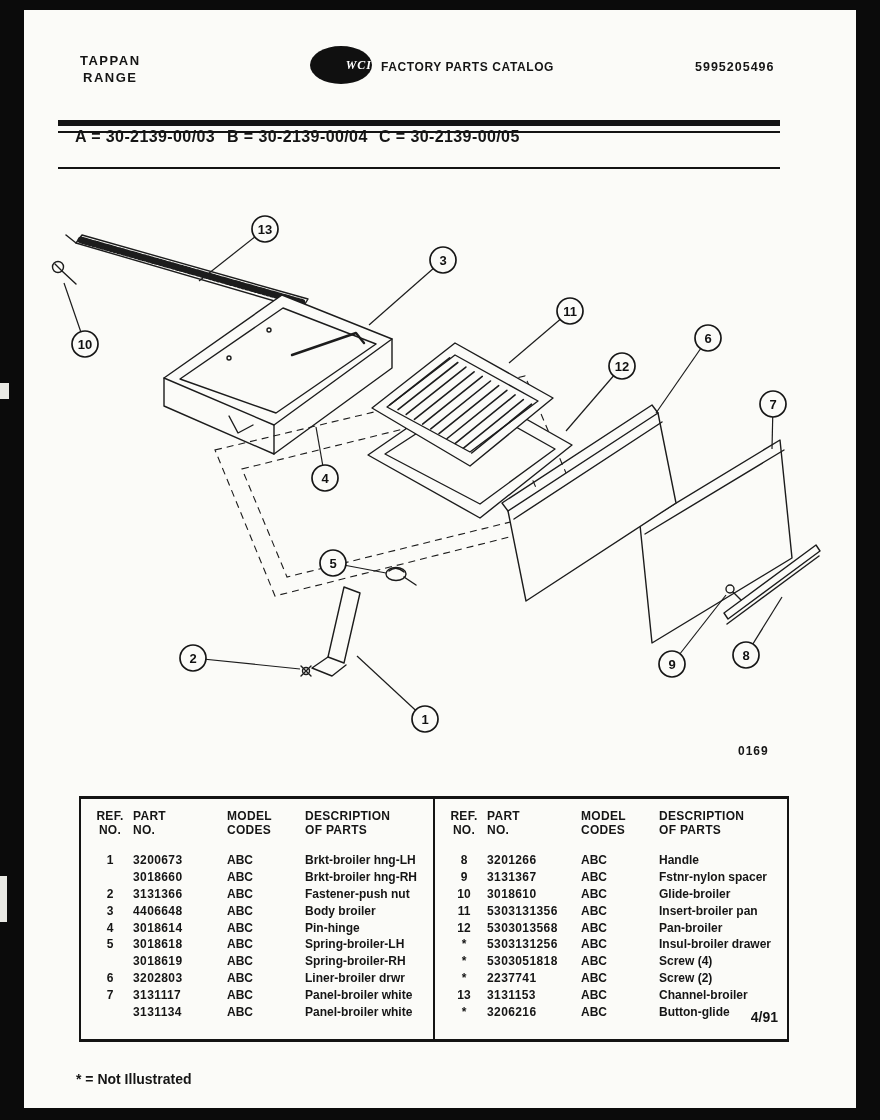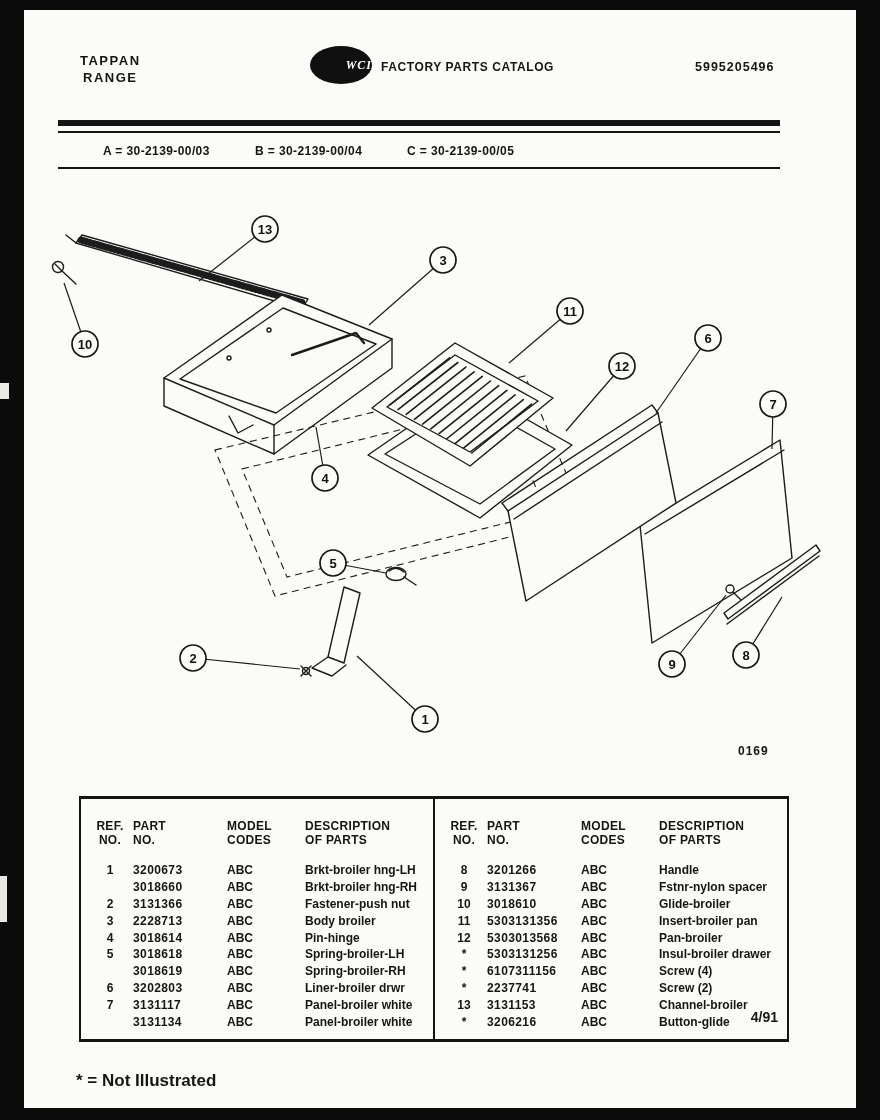--- a/index.html
+++ b/index.html
@@ -12,50 +12,50 @@
   
   .brand { position:absolute; left:56px; top:42px; font-size:13px; font-weight:700; letter-spacing:1.5px; line-height:17px;text-align:center; }
   .logo { position:absolute; left:286px; top:36px; width:62px; height:38px; background:#101010; border-radius:50%;
           display:flex; align-items:center; justify-content:flex-end; color:#ffffff;
           font-family:"Liberation Serif","DejaVu Serif",serif; font-style:italic; font-weight:700; font-size:12px; letter-spacing:1px; }
   .cat-title { position:absolute; left:357px; top:50px; font-size:12px; font-weight:700; letter-spacing:0.6px; }
   .pubnum { position:absolute; left:671px; top:50px; font-size:12.5px; font-weight:700; letter-spacing:1px; }
 
   .rule-thick { position:absolute; left:34px; top:110px; width:722px; height:6px; background:#141414; }
   .rule-thin1 { position:absolute; left:34px; top:121px; width:722px; height:2px; background:#141414; }
-  .codes-row { position:absolute; left:51px; top:134px; font-size:12px; font-weight:700; letter-spacing:0.4px; white-space:nowrap;margin-left:28px; }
+  .codes-row { position:absolute; left:51px; top:118px; font-size:16px; font-weight:700; letter-spacing:0.4px; white-space:nowrap; }
   .codes-row span { display:inline-block; width:152px; }
   .rule-thin2 { position:absolute; left:34px; top:157px; width:722px; height:2px; background:#141414; }
 
   
   #diagram-svg { position:absolute; left:0; top:163px; }
   .art path, .art line, .art circle, .art ellipse { fill:none; stroke:#1c1c1c; stroke-width:1.4; stroke-linejoin:round; stroke-linecap:round; }
   .art .fillw { fill:#fbfbf8; }
   .art .hatch { stroke-width:7; stroke-dasharray:1.6 2.7; }
   .dashed path { fill:none; stroke:#1c1c1c; stroke-width:1.1; stroke-dasharray:7 5; }
   #pan-slots line { stroke:#1c1c1c; stroke-width:1.6; }
   #callout-leaders line { stroke:#1c1c1c; stroke-width:1.2; }
   #callout-balloons circle { fill:#fbfbf8; stroke:#161616; stroke-width:1.7; }
   #callout-balloons text { font-family:"Liberation Sans","DejaVu Sans",sans-serif; font-size:13px; font-weight:700; fill:#111; text-anchor:middle; }
   .fig-num { font-family:"Liberation Sans","DejaVu Sans",sans-serif; font-size:12px; font-weight:700; fill:#151515; letter-spacing:1px; }
 
   
   .parts-table { position:absolute; left:55px; top:786px; width:710px; height:246px;
                  border:2px solid #141414; border-top-width:3px; border-bottom-width:3px;
                  display:grid; grid-template-columns:1fr 2px 1fr; }
   .tdivider { background:#141414; height:100%; }
-  .half { display:grid; grid-template-columns:46px 94px 78px 1fr; align-content:start; padding:20px 0 0 6px; }
+  .half { display:grid; grid-template-columns:46px 94px 78px 1fr; align-content:start; padding:10px 0 0 6px; }
   .hcell { font-size:12px; font-weight:700; line-height:14px; padding-bottom:15px; letter-spacing:0.3px; }
   .hcell.c0 { text-align:center; }
   .cell { font-size:12px; font-weight:700; height:16.9px; line-height:16.9px; white-space:nowrap; }
   .cell.c0 { text-align:center; }
   .cell.c1 { letter-spacing:0.4px; }
 
   
-  .foot-note { position:absolute; left:52px; top:1061px; font-size:17px; font-weight:700; }
+  .foot-note { position:absolute; left:52px; top:1061px; font-size:14px; font-weight:700; }
   .foot-page { position:absolute; left:0; right:0; top:1059px; text-align:center; font-size:15px; font-weight:700; letter-spacing:0.5px; }
   .foot-date { position:absolute; right:78px; top:999px; font-size:14px; font-weight:700; }
 </style>
 </head>
 <body>
 
 <div class="scan">
   <div class="artifact" style="left:0;top:383px;width:9px;height:16px"></div>
   <div class="artifact" style="left:0;top:876px;width:7px;height:46px"></div>
 
@@ -267,21 +267,21 @@
           <div class="cell c3">Brkt-broiler hng-LH</div>
           <div class="cell c0"></div>
           <div class="cell c1">3018660</div>
           <div class="cell c2">ABC</div>
           <div class="cell c3">Brkt-broiler hng-RH</div>
           <div class="cell c0">2</div>
           <div class="cell c1">3131366</div>
           <div class="cell c2">ABC</div>
           <div class="cell c3">Fastener-push nut</div>
           <div class="cell c0">3</div>
-          <div class="cell c1">2228713</div>
+          <div class="cell c1">4406648</div>
           <div class="cell c2">ABC</div>
           <div class="cell c3">Body broiler</div>
           <div class="cell c0">4</div>
           <div class="cell c1">3018614</div>
           <div class="cell c2">ABC</div>
           <div class="cell c3">Pin-hinge</div>
           <div class="cell c0">5</div>
           <div class="cell c1">3018618</div>
           <div class="cell c2">ABC</div>
           <div class="cell c3">Spring-broiler-LH</div>
@@ -338,21 +338,21 @@
           <div class="cell c3">Insert-broiler pan</div>
           <div class="cell c0">12</div>
           <div class="cell c1">5303013568</div>
           <div class="cell c2">ABC</div>
           <div class="cell c3">Pan-broiler</div>
           <div class="cell c0">*</div>
           <div class="cell c1">5303131256</div>
           <div class="cell c2">ABC</div>
           <div class="cell c3">Insul-broiler drawer</div>
           <div class="cell c0">*</div>
-          <div class="cell c1">6107311156</div>
+          <div class="cell c1">5303051818</div>
           <div class="cell c2">ABC</div>
           <div class="cell c3">Screw (4)</div>
           <div class="cell c0">*</div>
           <div class="cell c1">2237741</div>
           <div class="cell c2">ABC</div>
           <div class="cell c3">Screw (2)</div>
           <div class="cell c0">13</div>
           <div class="cell c1">3131153</div>
           <div class="cell c2">ABC</div>
           <div class="cell c3">Channel-broiler</div>

